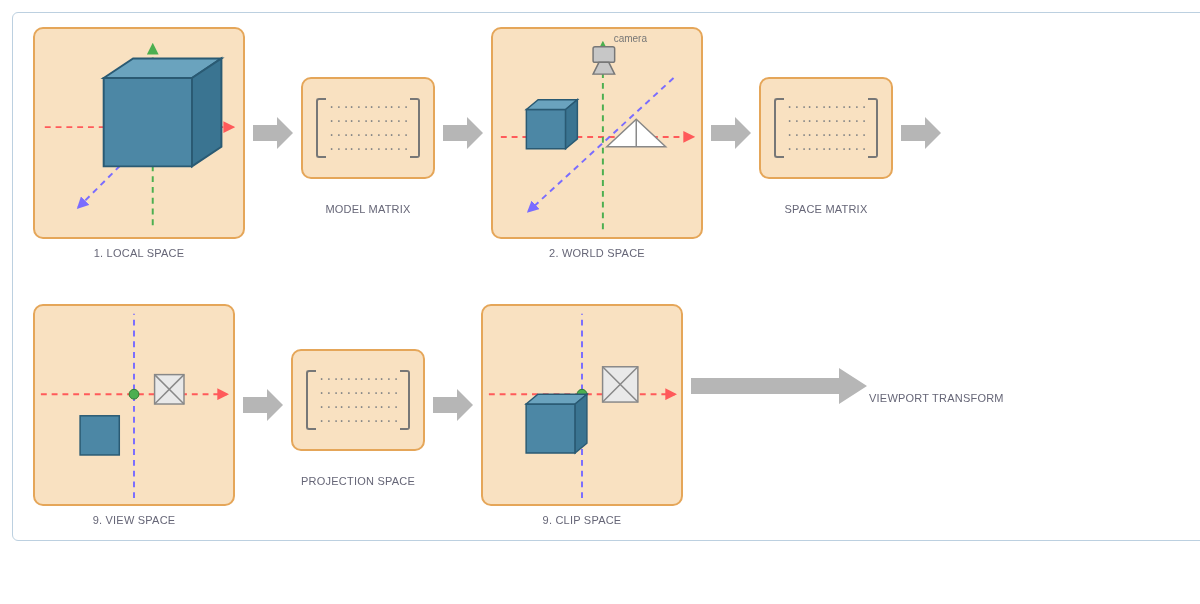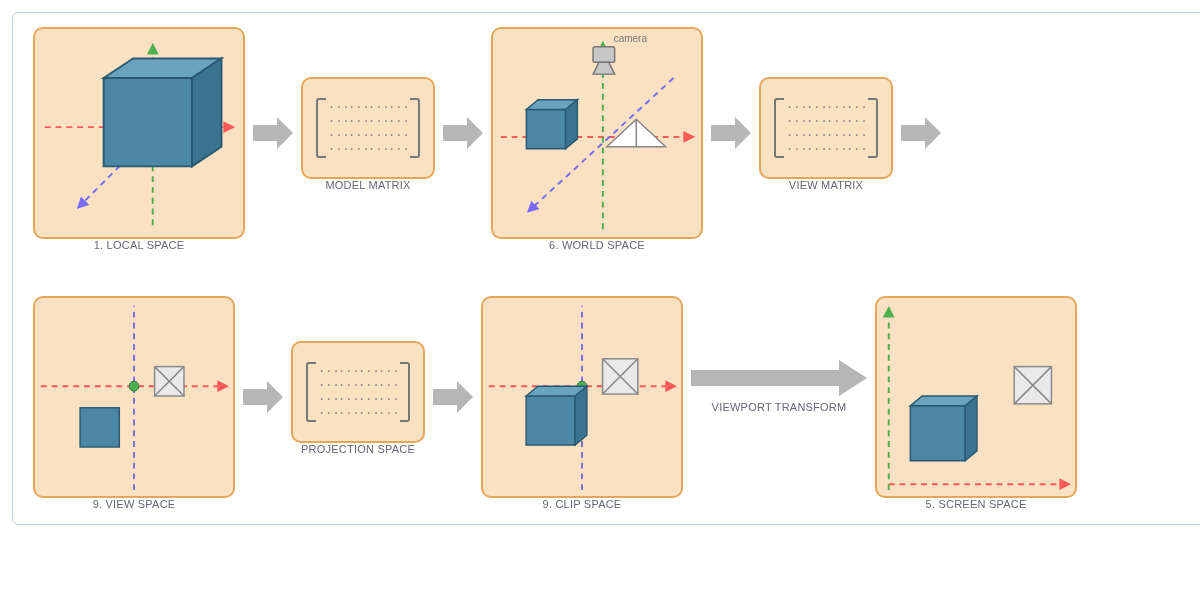--- a/index.html
+++ b/index.html
@@ -28,21 +28,21 @@
   .stage-card {
     background: #f9e1c1;
     border: 2px solid #e5a659;
     border-radius: 10px;
     box-sizing: border-box;
     position: relative;
   }
   .stage-lg { width: 212px; height: 212px; }
   .stage-md { width: 202px; height: 202px; margin-top: 5px;}
   .stage-label {
-    margin-top: 0;
+    margin-top: 8px;
     letter-spacing: 0.02em;
     text-align: center;
   }
   .trans-col { display: flex; flex-direction: column; align-items: center; }
   .matrix-card {
     background: #f9e1c1;
     border: 2px solid #e5a659;
     border-radius: 10px;
     width: 130px;
     height: 98px;
@@ -57,24 +57,24 @@
   .matrix-card .br { position: relative; padding: 2px 6px;}
   .matrix-card .br::before,
   .matrix-card .br::after {
     content:"";
     position:absolute; top:0; bottom:0; width:8px;
     border:2px solid #777;
   }
   .matrix-card .br::before { left:-6px; border-right:none; border-radius:3px 0 0 3px;}
   .matrix-card .br::after  { right:-6px; border-left:none; border-radius:0 3px 3px 0;}
   .matrix-row span{ display:inline-block; width:20px; text-align:center;}
-  .trans-label { margin-top: 0; letter-spacing:0.02em; text-align:left;}
+  .trans-label { margin-top: 24px; letter-spacing:0.02em; text-align:left;}
   .arrow-span { display:flex; align-items:center; height:212px; }
   .arrow-svg { display:block; }
-  .long-arrow-span { display:flex; flex-direction:column; align-items:center; margin-top:64px;}
+  .long-arrow-span { display:flex; flex-direction:row; align-items:center; margin-top:64px;}
   
   .stage-card svg{ position:absolute; inset:0; width:100%; height:100%; }
   .cam-label{position:absolute; top:4px; left:58%; font-size:10px; color:#777;}
 </style>
 </head>
 <body>
 
 <div class="frame">
 
   <div class="row">
@@ -145,39 +145,39 @@
           <g fill="#fff" stroke="#888" stroke-width="1.5">
             <polygon points="146,92 176,120 116,120"></polygon>
             <line x1="146" y1="92" x2="146" y2="120"></line>
           </g>
           <g fill="#c7c7c7" stroke="#777" stroke-width="1.5">
             <rect x="102" y="18" width="22" height="16" rx="2"></rect>
             <polygon points="108,34 118,34 124,46 102,46"></polygon>
           </g>
         </svg>
       </div>
-      <div class="stage-label">6. WORLD SPACE</div>
+      <div class="stage-label">2. WORLD SPACE</div>
     </div>
 
     <div class="arrow-span">
       <svg class="arrow-svg" width="44" height="44">
           <path d="M2,14 L26,14 L26,6 L42,22 L26,38 L26,30 L2,30 Z" fill="#b6b6b6"></path>
         </svg>
     </div>
 
     <div class="trans-col">
       <div class="matrix-card">
         <div class="br">
           <div class="matrix-row"><span>···</span><span>···</span><span>···</span><span>···</span></div>
           <div class="matrix-row"><span>···</span><span>···</span><span>···</span><span>···</span></div>
           <div class="matrix-row"><span>···</span><span>···</span><span>···</span><span>···</span></div>
           <div class="matrix-row"><span>···</span><span>···</span><span>···</span><span>···</span></div>
         </div>
       </div>
-      <div class="trans-label">VIEW MATRIX</div>
+      <div class="trans-label">SPACE MATRIX</div>
     </div>
 
     <div class="arrow-span">
       <svg class="arrow-svg" width="44" height="44">
           <path d="M2,14 L26,14 L26,6 L42,22 L26,38 L26,30 L2,30 Z" fill="#b6b6b6"></path>
         </svg>
     </div>
   </div>
 
   <div class="row">
@@ -244,34 +244,15 @@
       <div class="stage-label">9. CLIP SPACE</div>
     </div>
 
     <div class="long-arrow-span">
       <svg class="arrow-svg" width="180" height="46">
         <path d="M2,15 L150,15 L150,5 L178,23 L150,41 L150,31 L2,31 Z" fill="#b6b6b6"></path>
       </svg>
       <div class="trans-label">VIEWPORT TRANSFORM</div>
     </div>
 
-    <div class="stage-block">
-      <div class="stage-card stage-md">
-        <svg viewBox="0 0 202 202">
-          <line x1="12" y1="190" x2="196" y2="190" stroke="#ff5a5a" stroke-width="2" stroke-dasharray="6 5" marker-end="url(#arR)"></line>
-          <line x1="12" y1="196" x2="12" y2="10" stroke="#4caf50" stroke-width="2" stroke-dasharray="6 5" marker-end="url(#arG)"></line>
-          <g>
-            <polygon points="34,110 90,110 90,166 34,166" fill="#4c87a5" stroke="#2a5a73" stroke-width="1.5"></polygon>
-            <polygon points="34,110 46,100 102,100 90,110" fill="#6aa3be" stroke="#2a5a73" stroke-width="1.5"></polygon>
-            <polygon points="90,110 102,100 102,156 90,166" fill="#3a7491" stroke="#2a5a73" stroke-width="1.5"></polygon>
-          </g>
-          <g fill="#e9e9e9" stroke="#888" stroke-width="1.5">
-            <rect x="140" y="70" width="38" height="38"></rect>
-            <line x1="140" y1="70" x2="178" y2="108"></line>
-              <line x1="178" y1="70" x2="140" y2="108"></line>
-          </g>
-        </svg>
-      </div>
-      <div class="stage-label">5. SCREEN SPACE</div>
-    </div>
 
   </div>
 </div>
 
 </body></html>

